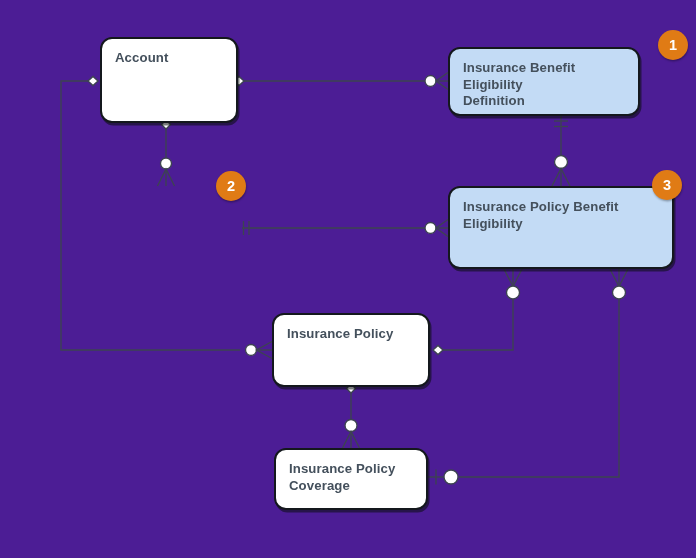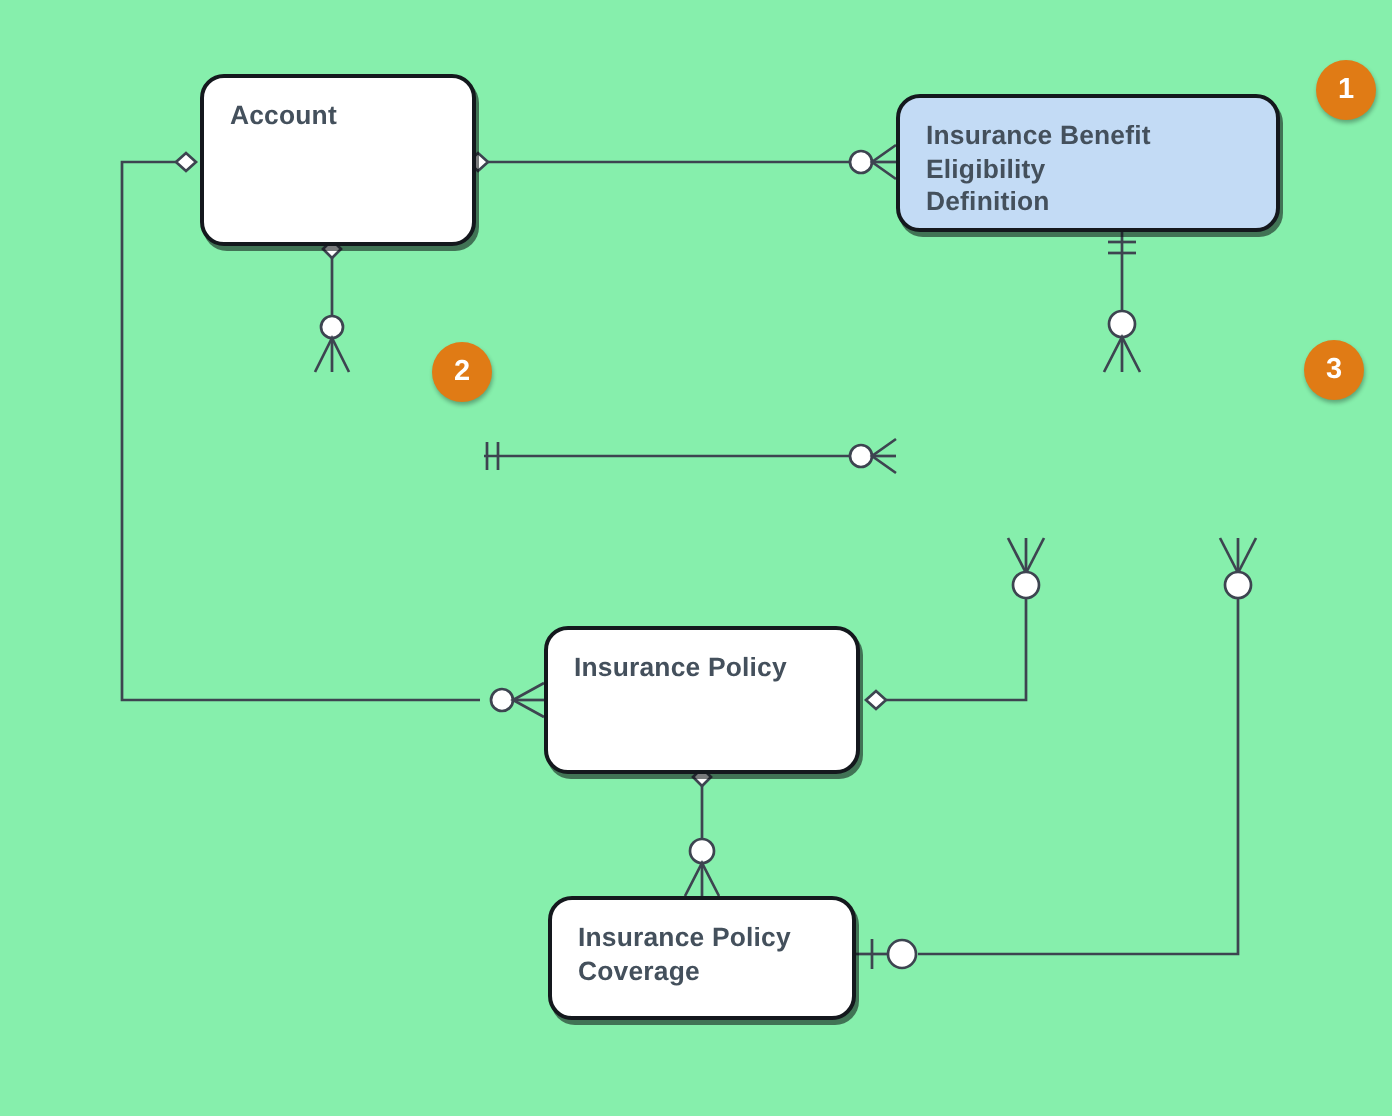--- a/index.html
+++ b/index.html
@@ -10,21 +10,21 @@
   body {
     width: 696px;
     height: 558px;
     font-family: "Liberation Sans", sans-serif;
     overflow: hidden;
   }
   #diagram-root {
     position: relative;
     width: 696px;
     height: 558px;
-    background: #86efac;
+    background: #4c1d95;
   }
   #er-svg {
     position: absolute;
     left: 0;
     top: 0;
     width: 696px;
     height: 558px;
   }
   .entity-box {
     position: absolute;
@@ -168,20 +168,24 @@
   </div>
 
   <div class="entity-box highlight" style="left:448px; top:47px; width:192px; height:69px;">
     <div class="entity-label">Insurance Benefit Eligibility
 Definition</div>
   </div>
   <div class="badge" style="left:658px; top:30px;">1</div>
 
   <div class="badge" style="left:216px; top:171px;">2</div>
 
+  <div class="entity-box highlight" style="left:448px; top:186px; width:226px; height:83px;">
+    <div class="entity-label">Insurance Policy Benefit
+Eligibility</div>
+  </div>
   <div class="badge" style="left:652px; top:170px;">3</div>
 
   <div class="entity-box plain" style="left:272px; top:313px; width:158px; height:74px;">
     <div class="entity-label">Insurance Policy</div>
   </div>
 
   <div class="entity-box plain" style="left:274px; top:448px; width:154px; height:62px;">
     <div class="entity-label">Insurance Policy
 Coverage</div>
   </div>

